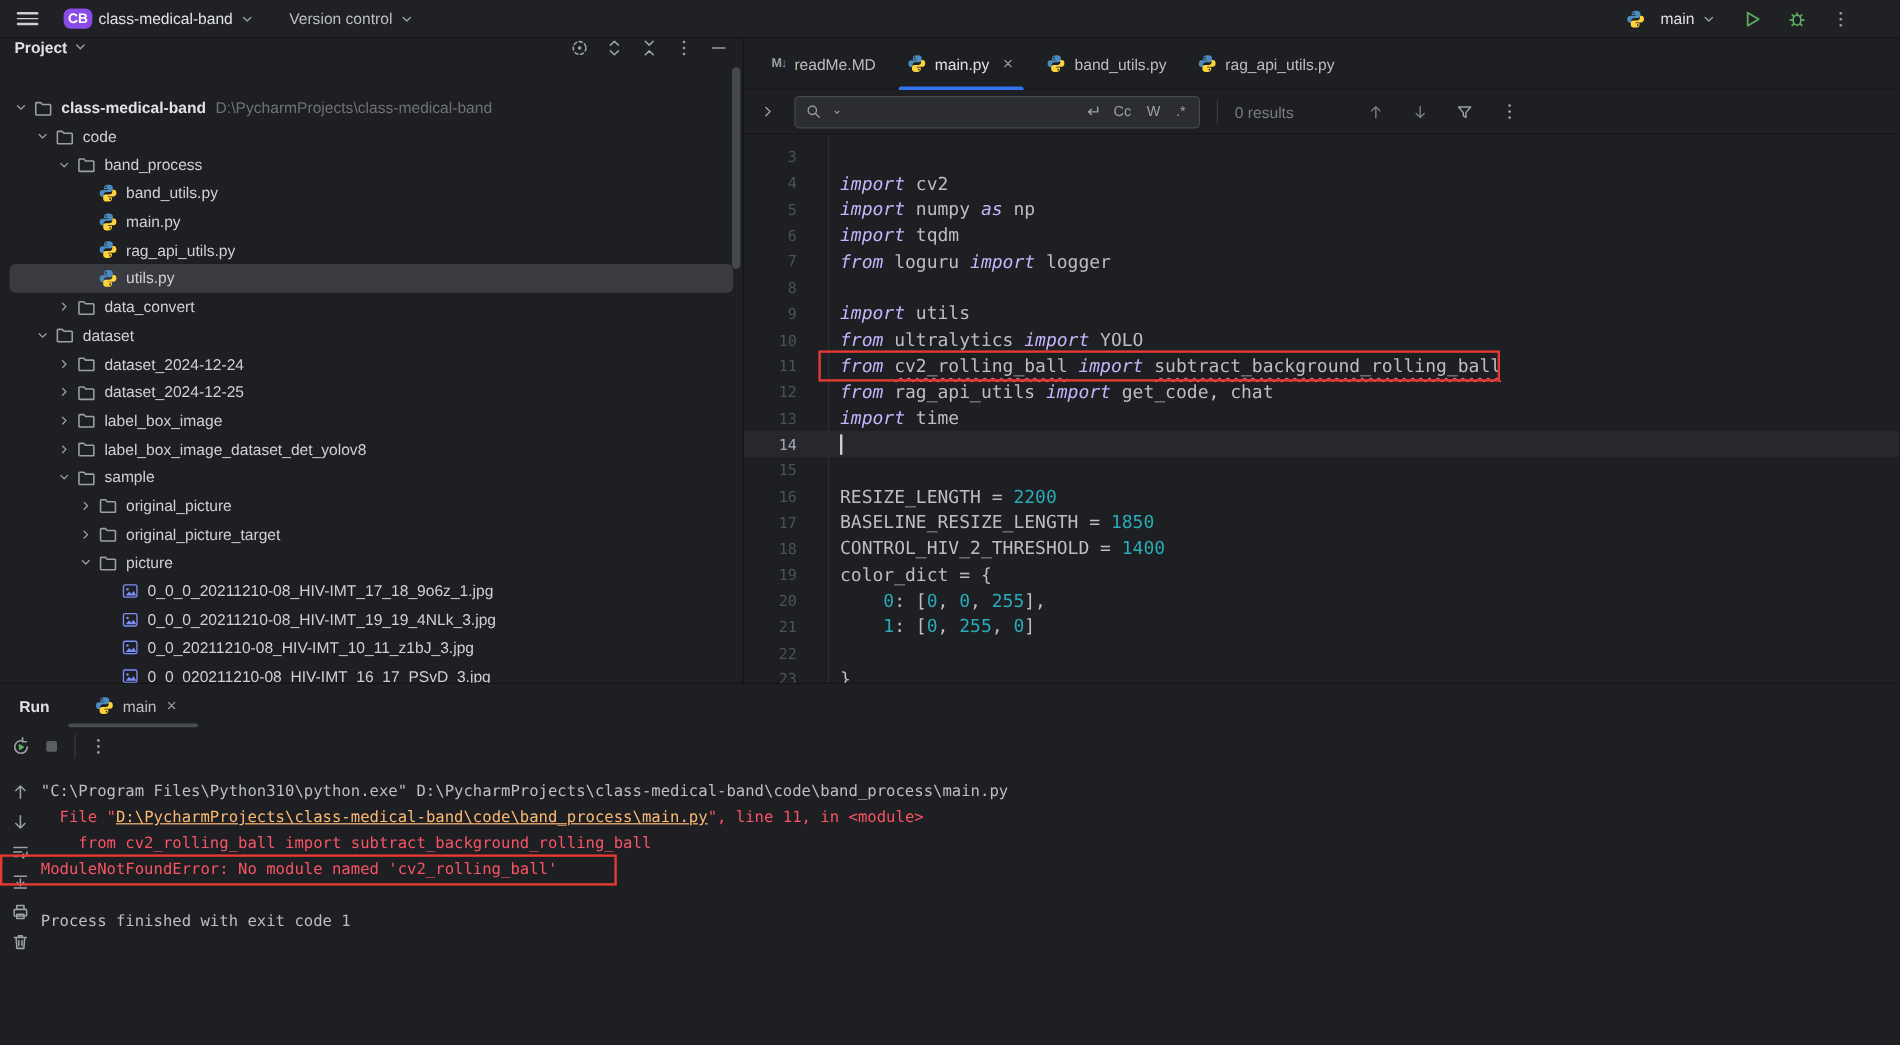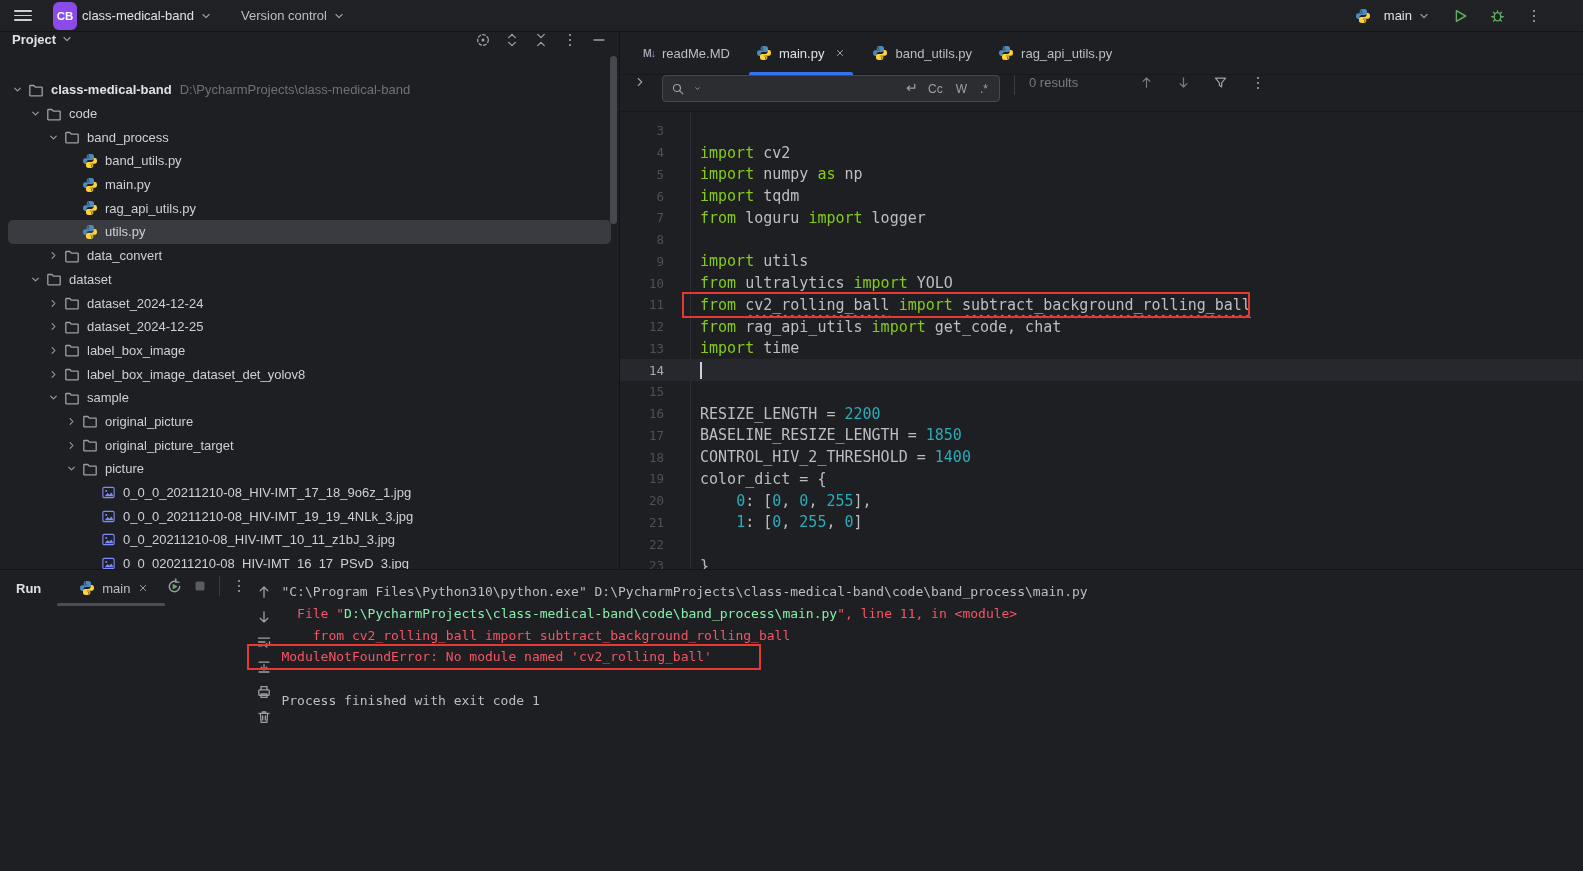--- a/index.html
+++ b/index.html
@@ -12,21 +12,21 @@
   }
   svg { display:block; }
   .ic { display:inline-flex; align-items:center; justify-content:center; flex:none; }
 
   
   .topbar { height:32px; background:#1f2124; border-bottom:1px solid #141517;
             display:flex; align-items:center; padding:0 10px; }
   .hamburger { width:26px; height:22px; display:flex; flex-direction:column; justify-content:center;
                gap:3px; padding:0 4px; margin-right:10px; cursor:pointer; }
   .hamburger span { height:1.6px; background:#ced0d6; border-radius:1px; }
-  .proj-badge { width:24px; height:28px; border-radius:6px; background:#8b4be8; color:#fff;
+  .proj-badge { width:24px; height:17px; border-radius:6px; background:#8b4be8; color:#fff;
                 font-weight:bold; font-size:11.5px; display:flex; align-items:center; justify-content:center; }
   .tb-btn { display:flex; align-items:center; gap:5px; padding:4px 7px; border-radius:4px; color:#dfe1e5; }
   .tb-btn.muted { color:#bcbec4; }
   .topbar-right { margin-left:auto; display:flex; align-items:center; gap:6px; padding-right:24px; }
   .chev { color:#9da0a8; }
 
   
   .content { display:flex; height:538px; border-bottom:1px solid #141517; }
 
   
@@ -50,63 +50,63 @@
 
   
   .editor-panel { flex:1; display:flex; flex-direction:column; background:#1e1f22; min-width:0; }
   .tabs { height:43px; flex:none; display:flex; align-items:stretch; padding-left:10px; border-bottom:1px solid #17181b; }
   .tab { display:flex; align-items:center; gap:7px; padding:0 13px; position:relative; color:#bcbec4; }
   .tab.active { color:#dfe1e5; }
   .tab.active::after { content:""; position:absolute; left:6px; right:6px; bottom:-1px; height:3px;
                        background:#3574f0; border-radius:2px 2px 0 0; }
   .tab-close { margin-left:3px; }
 
-  .searchbar { height:37px; flex:none; display:flex; align-items:flex-start; gap:8px;
+  .searchbar { height:37px; flex:none; display:flex; align-items:center; gap:8px;
                padding:0 10px 0 6px; border-bottom:1px solid #17181b; }
   .search-field { width:338px; height:27px; background:#2b2d30; border:1px solid #45484e; border-radius:4px;
                   display:flex; align-items:center; padding:0 8px; gap:7px; }
   .search-field .spacer { flex:1; }
   .toggle { color:#9da0a8; font-size:12px; padding:0 3px; }
   .v-div { width:1px; height:20px; background:#393b40; margin:0 6px; }
   .results { color:#787b80; font-size:13px; margin-right:46px; }
   .sb-ic { padding:0 7px; }
 
   
   .code { flex:1; position:relative; overflow:hidden; padding-top:8px;
           font-family:"DejaVu Sans Mono","Liberation Mono",monospace; font-size:15px; }
   .code::before { content:""; position:absolute; left:70px; top:0; bottom:0; width:1px; background:#2c2e33; }
   .code-row { height:21.76px; display:flex; align-items:center; position:relative; }
   .code-row.current { background:#26282e; }
   .ln { width:70px; flex:none; text-align:right; padding-right:26px;
         color:#4d515a; font-size:12.5px; }
   .code-row.current .ln { color:#a8abb3; }
   .code-text { padding-left:10px; white-space:pre; color:#bcbec4; }
-  .seg-k { color:#84cc16; }
+  .seg-k { color:#c4b5fd;font-style:italic; }
   .seg-n { color:#2aacb8; }
   .seg-e { color:#bcbec4; text-decoration:underline wavy #fa6675 1px; text-underline-offset:4px;text-align:center; }
   .cursor { display:inline-block; width:2px; height:17px; background:#ced0d6; vertical-align:middle; }
   .red-box { position:absolute; left:62px; width:568px; top:-2px; bottom:-2px;
              border:2px solid #e53934; pointer-events:none; }
 
   
-  .run-panel { height:300px; display:flex; background:#1e1f22; }
+  .run-panel { height:300px; display:flex; flex-direction:column; background:#1e1f22; }
   .run-header { height:36px; flex:none; display:flex; align-items:center; padding-left:16px; }
   .run-title { font-weight:bold; color:#dfe1e5; margin-right:30px; }
   .run-tab { display:flex; align-items:center; gap:7px; position:relative; height:100%; padding:0 8px; }
   .run-tab::after { content:""; position:absolute; left:-14px; right:-8px; bottom:0; height:3px;
                     background:#4a4d52; border-radius:2px; }
   .run-toolbar { height:32px; flex:none; display:flex; align-items:center; padding-left:9px; gap:9px; }
   .run-body { flex:1; display:flex; font-family:"DejaVu Sans Mono","Liberation Mono",monospace; font-size:13px; }
   .run-gutter { width:34px; flex:none; display:flex; flex-direction:column; align-items:center;
                 padding-top:14px; gap:9px; }
   .console { flex:1; padding-top:11px; min-width:0; }
   .con-line { height:21.7px; display:flex; align-items:center; white-space:pre; color:#bcbec4; position:relative; }
   .con-line.err { color:#f75464; }
   .con-line.gap { margin-top:21.7px; }
-  .con-link { color:#86efac; }
+  .con-link { color:#fdba74; text-decoration:underline; }
   .con-line.boxed::after { content:""; position:absolute; left:-34px; width:510px; top:-2px; bottom:-2px;
                            border:2px solid #e53934; pointer-events:none; }
 </style>
 </head>
 <body>
 
 <div class="topbar">
   <div class="hamburger">
       <span></span>
       <span></span>

